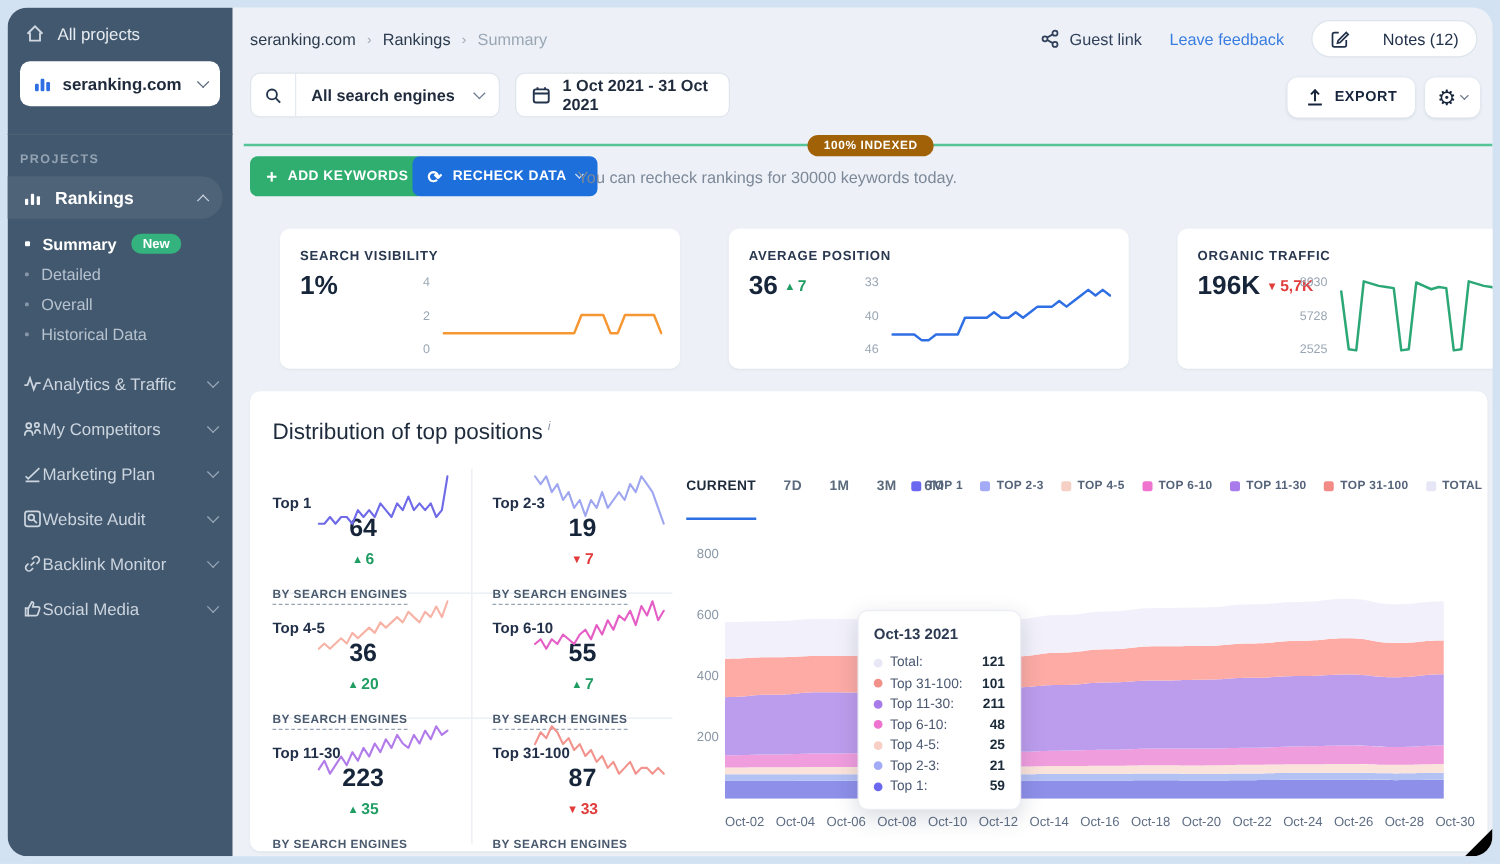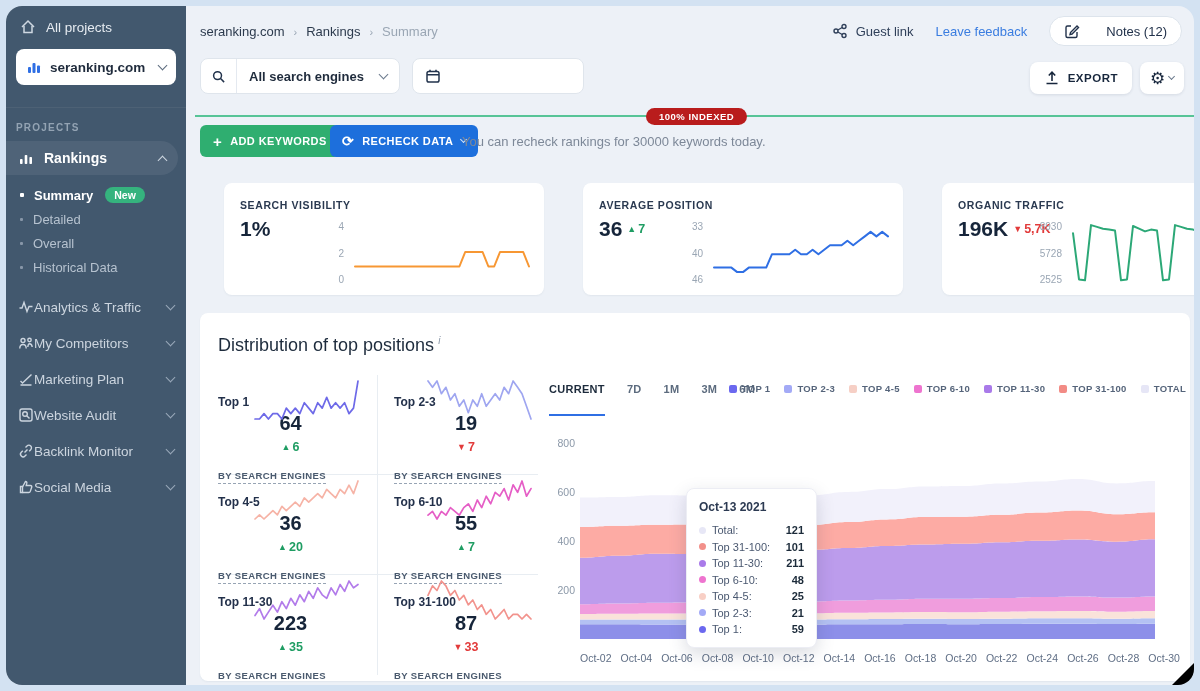--- a/index.html
+++ b/index.html
@@ -45,21 +45,21 @@
   .ctrl-search .sq { width:36px; height:34px; border-right:1px solid #e4e9f0; display:flex; align-items:center; justify-content:center; }
   .ctrl-search .lbl { padding-left:12px; font-weight:bold; }
   .ctrl-search .chev { margin-left:auto; margin-right:12px; }
   .ctrl-date { left:226px; width:172px; gap:9px; padding:0 12px; font-weight:bold; }
   .btn-export { position:absolute; top:56px; right:62px; height:32px; background:#fff; border-radius:8px; box-shadow:0 1px 3px rgba(40,60,90,.12); display:flex; align-items:center; gap:8px; padding:0 14px; font-size:11.5px; font-weight:bold; letter-spacing:.5px; color:#17263c; cursor:pointer; }
   .btn-gear { position:absolute; top:56px; right:10px; height:32px; width:44px; background:#fff; border-radius:8px; box-shadow:0 1px 3px rgba(40,60,90,.12); display:flex; align-items:center; justify-content:center; gap:4px; cursor:pointer; }
   .gear-glyph { font-size:17px; color:#17263c; line-height:1; }
   .btn-gear .chev { width:5px; height:5px; }
 
   .index-line { position:absolute; left:9px; right:0; top:109px; height:2px; background:#57c497; }
-  .index-badge { position:absolute; left:460px; top:102px; background:#b91c1c; color:#fff; font-size:9.5px; font-weight:bold; letter-spacing:.5px; border-radius:9px; padding:3px 13px; }
+  .index-badge { position:absolute; left:460px; top:102px; background:#a16207; color:#fff; font-size:9.5px; font-weight:bold; letter-spacing:.5px; border-radius:9px; padding:3px 13px; }
 
   .btn-add { position:absolute; left:14px; top:119px; height:32px; background:#2fae70; color:#fff; border-radius:6px; display:flex; align-items:center; gap:8px; padding:0 13px; font-size:11px; font-weight:bold; letter-spacing:.4px; cursor:pointer; }
   .btn-add .plus { font-size:15px; font-weight:bold; }
   .btn-recheck { position:absolute; left:144px; top:119px; height:32px; background:#1d6fdc; color:#fff; border-radius:6px; display:flex; align-items:center; gap:8px; padding:0 12px; font-size:11px; font-weight:bold; letter-spacing:.4px; cursor:pointer; }
   .btn-recheck .refresh { font-size:14px; }
   .btn-recheck .chev { border-color:#cfe0f5; width:5px; height:5px; }
   .recheck-hint { position:absolute; left:276px; top:128px; font-size:13px; color:#7d8898; }
 
   
   .mcards { position:absolute; left:14px; top:177px; display:flex; gap:15px; }
@@ -277,20 +277,21 @@
       <span class="chev"></span>
     </div>
 
     <div class="ctrl ctrl-date">
       <span class="icon16">
         <svg viewBox="0 0 16 16" fill="none" stroke="#22334c" stroke-width="1.5">
             <rect x="2" y="3.5" width="12" height="10.5" rx="1.8"></rect>
             <path d="M2 6.8 H14 M5 1.8 V4 M11 1.8 V4"></path>
           </svg>
       </span>
+      <span>1 Oct 2021 - 31 Oct 2021</span>
     </div>
 
     <div class="btn-export">
       <span class="icon16">
         <svg viewBox="0 0 16 16" fill="none" stroke="#17263c" stroke-width="1.6">
             <path d="M8 11 V2.5 M4.8 5.5 L8 2.2 L11.2 5.5 M2.5 13.5 H13.5"></path>
           </svg>
       </span>
       <span>EXPORT</span>
     </div>

